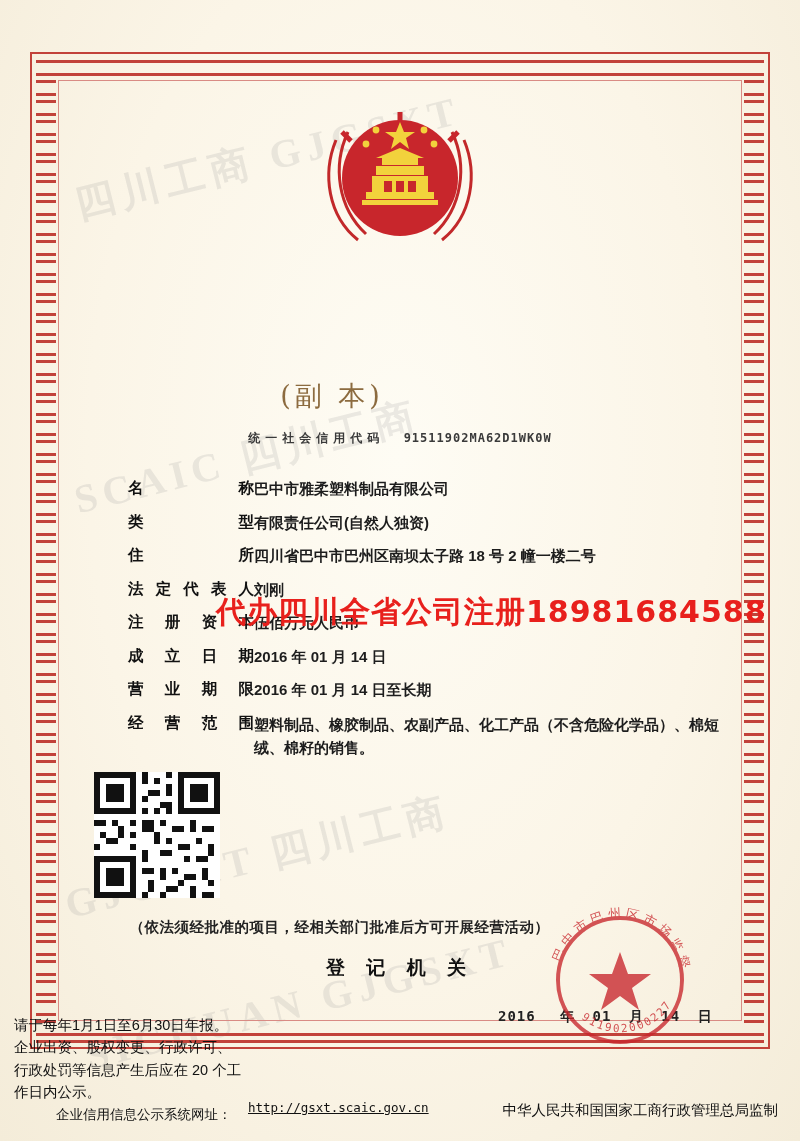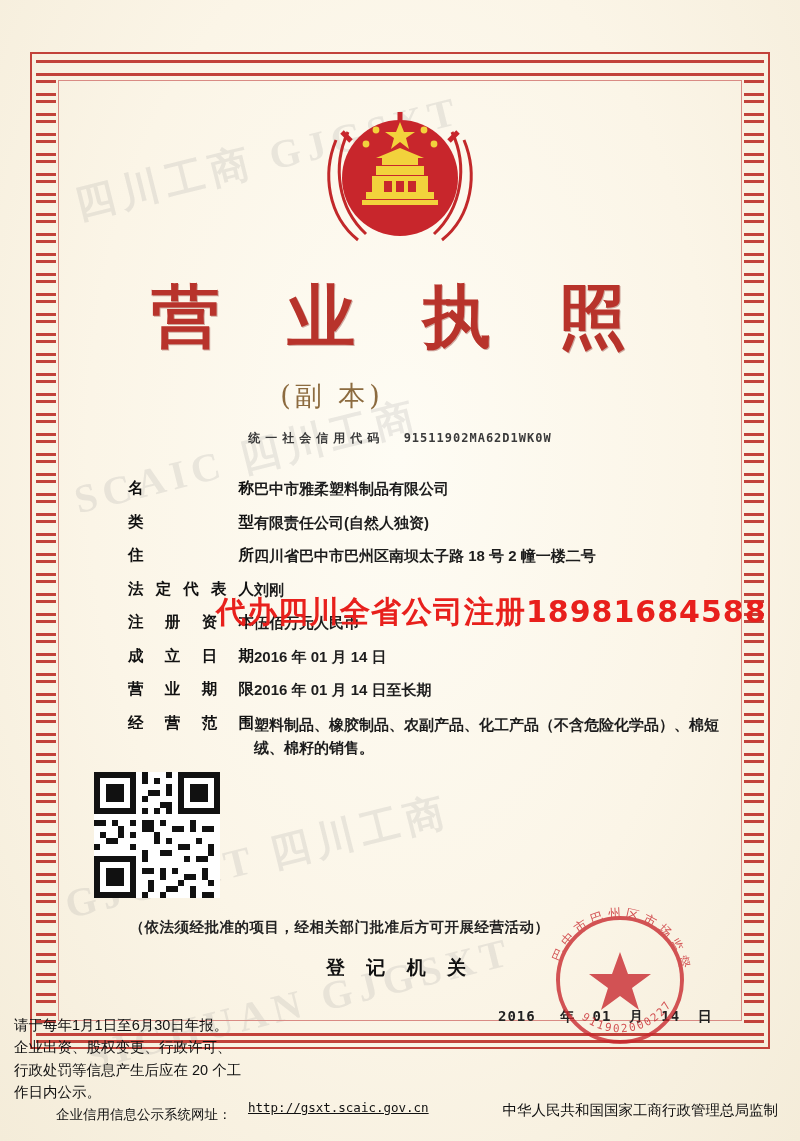--- a/index.html
+++ b/index.html
@@ -264,21 +264,20 @@
       <g fill="#f2d23c">
         <polygon points="82,18 86,28 97,28 88,34 91,45 82,38 73,45 76,34 67,28 78,28"></polygon>
         <circle cx="58" cy="26" r="3.4"></circle>
         <circle cx="106" cy="26" r="3.4"></circle>
         <circle cx="48" cy="40" r="3.4"></circle>
         <circle cx="116" cy="40" r="3.4"></circle>
       </g>
     </svg>
   </div>
 
-  <div id="title">营 业 执 照</div>
   <div id="subtitle">(副 本)</div>
 
   <div id="credit-code-row">
     <span class="lbl">统一社会信用代码</span>
     <span class="val">91511902MA62D1WK0W</span>
   </div>
 
   <div id="fields">
     <div class="row">
       <div class="label">

